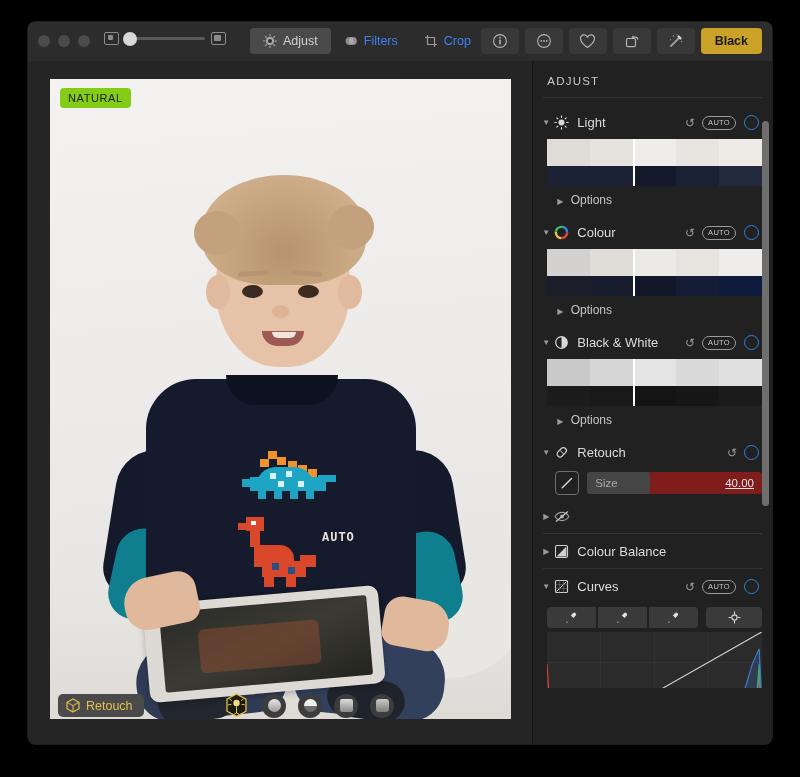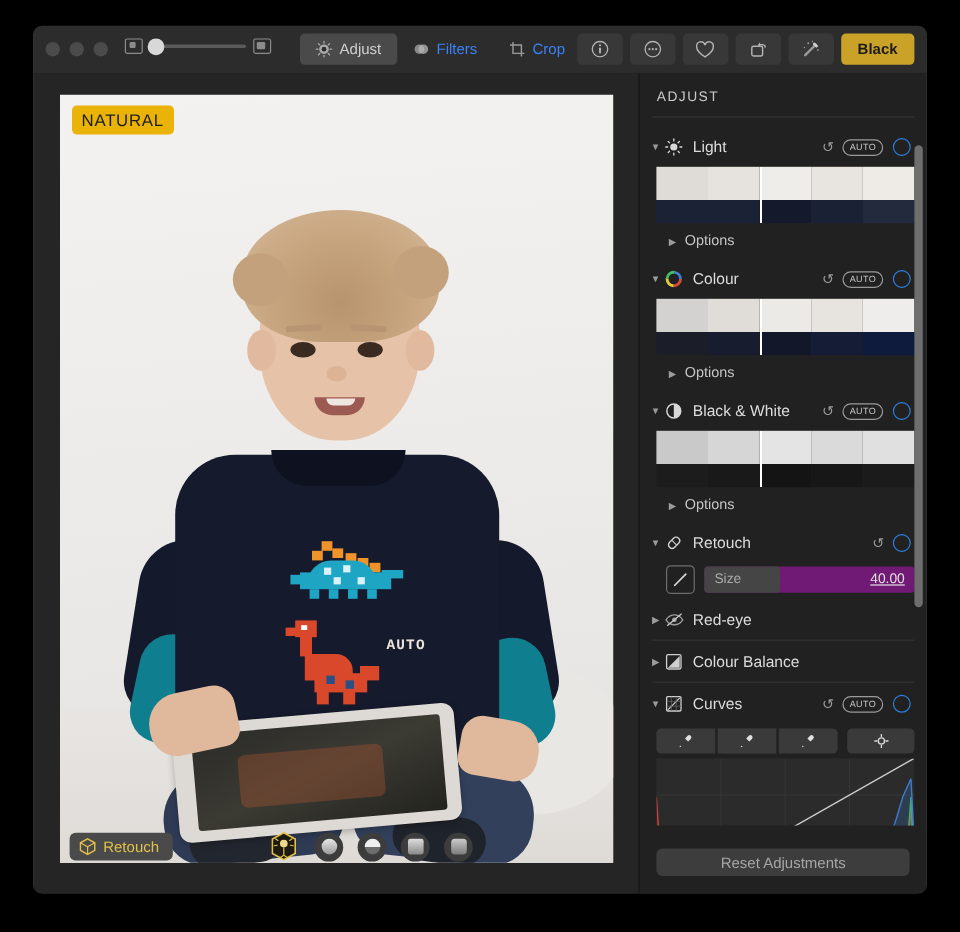--- a/index.html
+++ b/index.html
@@ -22,21 +22,21 @@
   .seg.active{background:#4a4a4a;color:#cfcfcf;}
 
   .toolicons{position:absolute;right:10px;top:6px;display:flex;gap:6px;align-items:stretch;height:26px;}
   .tbtn{width:38px;border-radius:4px;background:#383838;display:flex;align-items:center;justify-content:center;}
   .donebtn{padding:0 14px;border-radius:4px;background:#c9a227;color:#1b1b1b;font-size:12.5px;font-weight:bold;display:flex;align-items:center;}
 
   
   .content{position:absolute;top:39px;left:0;right:0;bottom:0;display:flex;}
   .photopane{position:relative;width:505px;background:#252525;}
   .photo{position:absolute;left:22px;top:18px;width:461px;height:640px;overflow:hidden;background:#efeeec;}
-  .natural{position:absolute;left:10px;top:9px;background:#eab308;color:#1d1d1d;font-size:14px;letter-spacing:.6px;padding:4px 8px;border-radius:4px;z-index:9;}
+  .natural{position:absolute;left:10px;top:9px;background:#84cc16;color:#1d1d1d;font-size:11px;letter-spacing:.6px;padding:4px 8px;border-radius:4px;z-index:9;}
 
   
   .bg{position:absolute;inset:0;background:linear-gradient(175deg,#f3f2f0 0%,#eceae8 55%,#e4e2df 100%);}
   .bedsheet{position:absolute;left:0;bottom:0;width:100%;height:130px;background:linear-gradient(180deg,#e8e6e3,#dedbd7);}
   .bedfold{position:absolute;right:-10px;bottom:40px;width:160px;height:120px;background:#e9e7e4;border-radius:60% 40% 50% 50%/60% 50% 50% 40%;}
   .body-sh{position:absolute;left:96px;top:300px;width:270px;height:260px;background:#151a2c;border-radius:50px 50px 20px 20px;}
   .sleeveL{position:absolute;left:60px;top:372px;width:96px;height:150px;background:#141a2b;border-radius:40px 20px 26px 30px;transform:rotate(9deg);}
   .sleeveR{position:absolute;right:52px;top:372px;width:96px;height:150px;background:#141a2b;border-radius:20px 40px 30px 26px;transform:rotate(-9deg);}
   .cuffL{position:absolute;left:62px;top:452px;width:84px;height:92px;background:#0f7f8f;border-radius:28px 16px 22px 26px;transform:rotate(12deg);}
   .cuffR{position:absolute;right:52px;top:455px;width:84px;height:92px;background:#0f7f8f;border-radius:16px 28px 26px 22px;transform:rotate(-12deg);}
@@ -93,21 +93,21 @@
   .slabel{color:#dcdcdc;font-size:13px;flex:1;}
   .reset{color:#9b9b9b;font-size:12px;margin-right:7px;}
   .auto{border:1px solid #9b9b9b;color:#c6c6c6;font-size:7.5px;border-radius:7px;padding:1.5px 5px;margin-right:8px;letter-spacing:.3px;}
   .ring{width:13px;height:13px;border-radius:50%;border:1.6px solid #2f7fe0;margin-right:3px;}
   .strip{display:flex;margin:0 10px 0 14px;height:47px;position:relative;}
   .thumb{flex:1;background:#cfcfcf;position:relative;overflow:hidden;}
   .opt{color:#c6c6c6;font-size:12px;padding:7px 0 8px 20px;}
   .opt .tri{display:inline-block;}
   .sizerow{margin:2px 10px 4px 22px;display:flex;align-items:center;gap:8px;}
   .brush{width:22px;height:22px;border:1px solid #6e6e6e;border-radius:4px;display:flex;align-items:center;justify-content:center;}
-  .sizeslider{flex:1;height:22px;background:#701a75;border-radius:3px;position:relative;display:flex;align-items:center;justify-content:space-between;padding:0 8px;}
+  .sizeslider{flex:1;height:22px;background:#7f1d1d;border-radius:3px;position:relative;display:flex;align-items:center;justify-content:space-between;padding:0 8px;}
   .sizefill{position:absolute;left:0;top:0;bottom:0;width:36%;background:#454545;border-radius:3px;}
   .sizetxt{position:relative;color:#a8a8a8;font-size:11.5px;}
   .sizeval{position:relative;color:#e2e2e2;font-size:11.5px;text-decoration:underline;}
   .selrow{margin:4px 10px 6px 14px;}
   .select{height:21px;background:#343434;border:1px solid #464646;border-radius:4px;display:flex;align-items:center;padding:0 8px;color:#e0e0e0;font-size:12px;justify-content:space-between;}
   .eyerow{display:flex;gap:2px;margin:4px 10px 4px 14px;}
   .ebtn{flex:1;height:21px;background:#3a3a3a;display:flex;align-items:center;justify-content:center;}
   .ebtn:first-child{border-radius:4px 0 0 4px;} 
   .ebtn.last{border-radius:4px;margin-left:6px;flex:0 0 56px;}
   .graph{margin:4px 10px 0 14px;height:122px;background:#2b2b2b;position:relative;overflow:hidden;}
@@ -427,21 +427,20 @@
 
         <div class="row">
           <div class="tri">▶</div>
           <div class="sicon">
             <svg width="16" height="13" viewBox="0 0 16 13">
               <path d="M1 6.5S3.8 2.4 8 2.4s7 4.1 7 4.1-2.8 4.1-7 4.1S1 6.5 1 6.5z" fill="none" stroke="#9e9e9e" stroke-width="1.1"></path>
               <circle cx="8" cy="6.5" r="2" fill="#9e9e9e"></circle>
               <path d="M2 11.5 14 1.5" stroke="#c8c8c8" stroke-width="1.1"></path>
             </svg>
           </div>
-          <div class="slabel">Red-eye</div>
         </div>
         <div class="pdiv"></div>
 
         <div class="row">
           <div class="tri">▶</div>
           <div class="sicon">
             <svg width="15" height="15" viewBox="0 0 15 15">
               <rect x="1.5" y="1.5" width="12" height="12" rx="1.4" fill="none" stroke="#d0d0d0" stroke-width="1.1"></rect>
               <path d="M2.6 12.4 12.4 2.6v9.8z" fill="#d0d0d0"></path>
             </svg>
@@ -510,18 +509,15 @@
                 <polyline points="0.0,114.5 4.4,112.6 10.2,107.0 16.0,61.9 21.8,84.5 29.0,110.7 37.7,113.6 46.4,116.4 56.6,117.3 66.7,118.2 79.8,118.2 94.3,117.3 108.8,116.4 121.9,114.5 130.6,110.7 137.8,107.0 143.6,99.5 149.5,105.1 153.8,93.8 158.2,101.4 162.5,84.5 166.9,95.7 171.2,73.2 174.1,88.2 177.0,63.8 179.9,77.0 182.8,31.9 185.0,84.5" fill="none" stroke="#3fbf5f" stroke-width="1" opacity=".95"></polyline>
                 <polygon points="0,122 0.0,116.4 4.4,114.5 10.2,110.7 16.0,103.2 21.8,80.7 29.0,93.8 37.7,108.9 46.4,114.5 56.6,116.4 66.7,117.3 79.8,117.3 94.3,116.4 108.8,115.4 121.9,113.6 130.6,109.8 137.8,105.1 143.6,101.4 149.5,95.7 153.8,90.1 158.2,82.6 162.5,75.1 166.9,65.7 171.2,54.4 174.1,43.2 177.0,31.9 179.9,24.4 182.8,16.9 185.0,65.7 185,122" fill="#3f7fd8" opacity=".22"></polygon>
                 <polyline points="0.0,116.4 4.4,114.5 10.2,110.7 16.0,103.2 21.8,80.7 29.0,93.8 37.7,108.9 46.4,114.5 56.6,116.4 66.7,117.3 79.8,117.3 94.3,116.4 108.8,115.4 121.9,113.6 130.6,109.8 137.8,105.1 143.6,101.4 149.5,95.7 153.8,90.1 158.2,82.6 162.5,75.1 166.9,65.7 171.2,54.4 174.1,43.2 177.0,31.9 179.9,24.4 182.8,16.9 185.0,65.7" fill="none" stroke="#3f7fd8" stroke-width="1" opacity=".95"></polyline>
               </g>
             <line id="curve-line" stroke="#cfcfcf" stroke-width="1.1" x1="0" y1="122" x2="185" y2="0"></line>
           </svg>
         </div>
       </div>
 
       <div class="sbar"></div>
-      <div class="resetbtn">
-        <span>Reset Adjustments</span>
-      </div>
     </div>
   </div>
 </div>
 
 </body></html>

